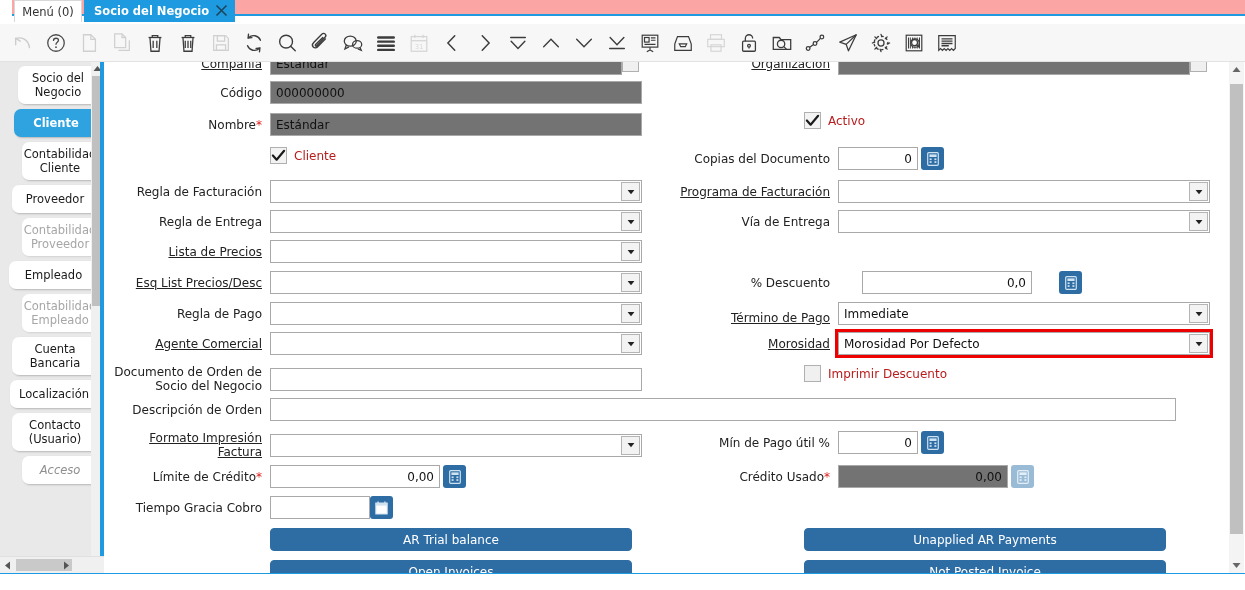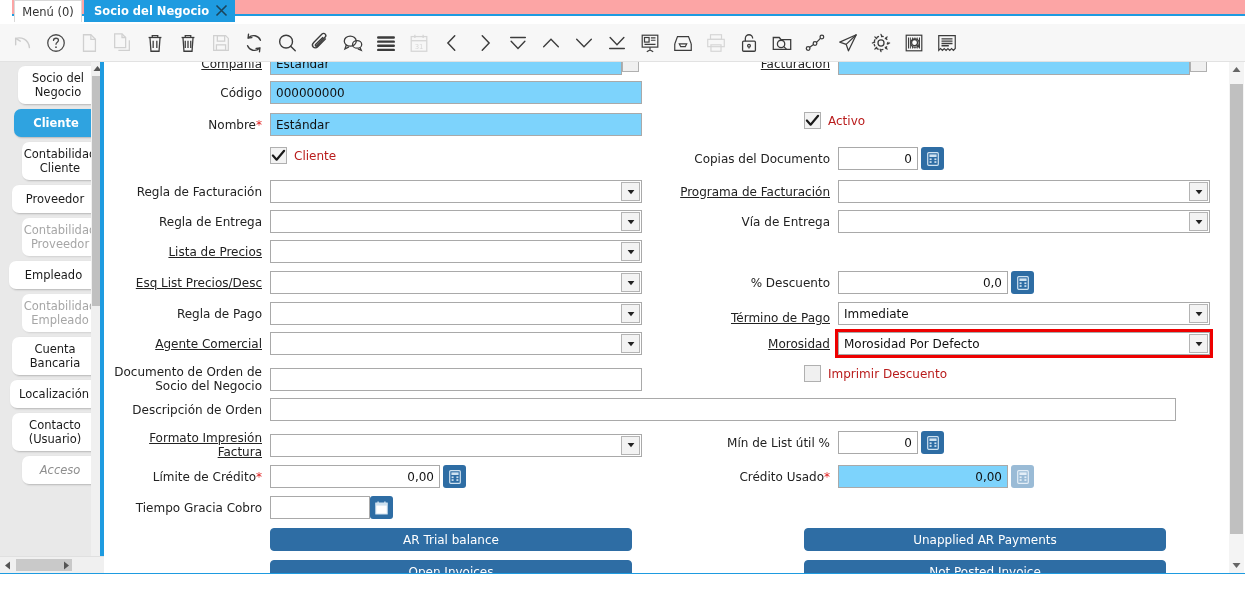--- a/index.html
+++ b/index.html
@@ -160,21 +160,21 @@
     height: 23px;
     border: 1px solid #a9a9a9;
     background: #ffffff;
     font-size: 12px;
     color: #111111;
     padding: 0 5px;
     display: flex; align-items: center;
     outline: none;
     font-family: inherit;
   }
-  .fld.ro { background: #7dd3fc; }
+  .fld.ro { background: #737373; }
   .fld.num { justify-content: flex-end; }
 
   .combo {
     position: relative;
     height: 23px;
     border: 1px solid #a9a9a9;
     background: #ffffff;
     font-size: 12px;
     color: #111111;
     display: flex; align-items: center;
@@ -533,21 +533,21 @@
   </div>
 
   <div class="form">
 
     <div class="row" style="left:0px; top:-10px;">
       <div class="lbl link" style="width:158px;">Compañía</div>
       <div class="fld ro" style="width:352px; margin-left:8px;">Estándar</div>
       <div class="chk plain" style="margin-left:0px;"></div>
     </div>
     <div class="row" style="left:566px; top:-10px;">
-      <div class="lbl link" style="width:160px;">Facturación</div>
+      <div class="lbl link" style="width:160px;">Organización</div>
       <div class="fld ro" style="width:352px; margin-left:8px;"></div>
       <div class="chk plain" style="margin-left:0px;"></div>
     </div>
 
     <div class="row" style="left:0px; top:19px;">
       <div class="lbl" style="width:158px;">Código</div>
       <div class="fld ro" style="width:372px; margin-left:8px;">000000000</div>
     </div>
 
     <div class="row" style="left:0px; top:51px;">
@@ -653,21 +653,21 @@
       <div class="combo" style="width:372px; margin-left:8px;">
         <span></span>
         <span class="arrow">
             <svg width="8" height="6" viewBox="0 0 8 6">
               <path d="M0.6 1 L7.4 1 L4 5.2 Z" fill="#222"></path>
             </svg>
           </span>
       </div>
     </div>
 
-    <div class="row" style="left:566px; top:209px;">
+    <div class="row" style="left:566px; top:209px;gap:24px;">
       <div class="lbl" style="width:160px;">% Descuento</div>
       <div class="fld num" style="width:170px; margin-left:8px;">0,0</div>
       <div class="sqbtn">
         <svg width="12" height="14" viewBox="0 0 12 14">
             <rect x="0.7" y="0.7" width="10.6" height="12.6" rx="1" fill="none" stroke="#cfe2f0" stroke-width="1.2"></rect>
             <rect x="2.4" y="2.4" width="7.2" height="2.6" fill="#cfe2f0"></rect>
             <rect x="2.6" y="6.4" width="2" height="1.7" fill="#cfe2f0"></rect>
             <rect x="7.4" y="6.4" width="2" height="1.7" fill="#cfe2f0"></rect>
             <rect x="2.6" y="9.2" width="2" height="1.7" fill="#cfe2f0"></rect>
             <rect x="7.4" y="9.2" width="2" height="1.7" fill="#cfe2f0"></rect>
@@ -746,21 +746,21 @@
         <span></span>
         <span class="arrow">
             <svg width="8" height="6" viewBox="0 0 8 6">
               <path d="M0.6 1 L7.4 1 L4 5.2 Z" fill="#222"></path>
             </svg>
           </span>
       </div>
     </div>
 
     <div class="row" style="left:566px; top:369px;">
-      <div class="lbl" style="width:160px;">Mín de List útil %</div>
+      <div class="lbl" style="width:160px;">Mín de Pago útil %</div>
       <div class="fld num" style="width:80px; margin-left:8px;">0</div>
       <div class="sqbtn">
         <svg width="12" height="14" viewBox="0 0 12 14">
             <rect x="0.7" y="0.7" width="10.6" height="12.6" rx="1" fill="none" stroke="#cfe2f0" stroke-width="1.2"></rect>
             <rect x="2.4" y="2.4" width="7.2" height="2.6" fill="#cfe2f0"></rect>
             <rect x="2.6" y="6.4" width="2" height="1.7" fill="#cfe2f0"></rect>
             <rect x="7.4" y="6.4" width="2" height="1.7" fill="#cfe2f0"></rect>
             <rect x="2.6" y="9.2" width="2" height="1.7" fill="#cfe2f0"></rect>
             <rect x="7.4" y="9.2" width="2" height="1.7" fill="#cfe2f0"></rect>
           </svg>

